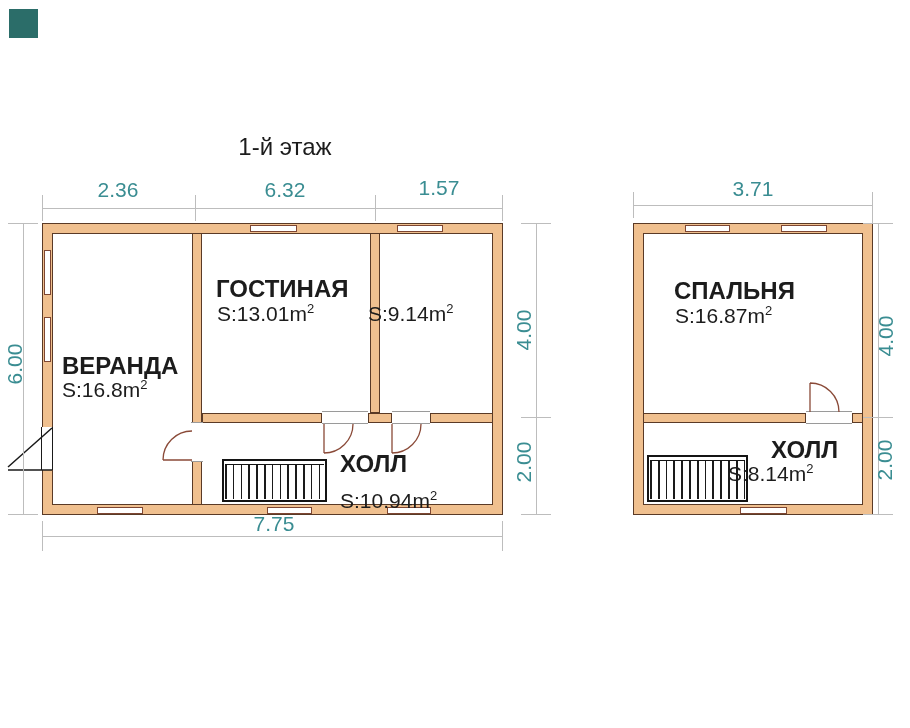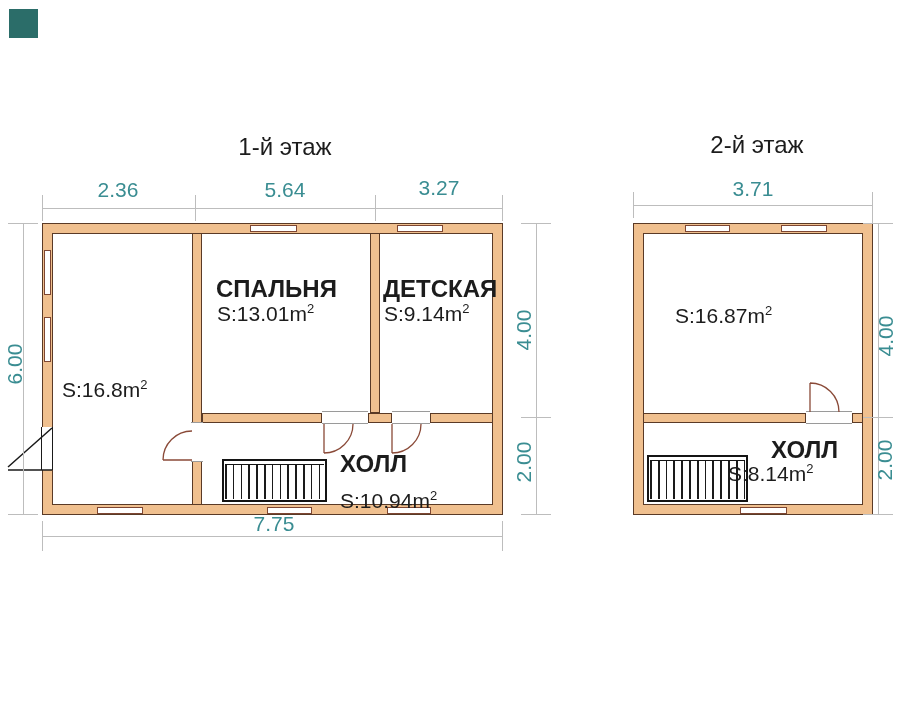--- a/index.html
+++ b/index.html
@@ -50,21 +50,20 @@
   svg.overlay{position:absolute;left:0;top:0;pointer-events:none;}
 </style>
 </head>
 <body>
 
 <div class="canvas">
 
   <div class="abs swatch"></div>
 
   <div class="abs floor-title" style="left:185px;top:133px">1-й этаж</div>
-  <div class="abs floor-title" style="left:657px;top:131px">2-й этаж</div>
 
   <div class="abs wall" style="left:42px;top:223px;width:461px;height:292px"></div>
   <div class="abs floor-inner" style="left:52px;top:233px;width:441px;height:272px"></div>
 
   <div class="abs wall" style="left:192px;top:233px;width:10px;height:190px"></div>
   <div class="abs wall" style="left:192px;top:461px;width:10px;height:44px"></div>
   <div class="abs wall" style="left:370px;top:233px;width:10px;height:180px"></div>
   <div class="abs wall" style="left:202px;top:413px;width:120px;height:10px"></div>
   <div class="abs wall" style="left:368px;top:413px;width:24px;height:10px"></div>
   <div class="abs wall" style="left:430px;top:413px;width:63px;height:10px"></div>
@@ -113,22 +112,22 @@
       <path d="M52,428 L8,467 M8,470 L52,470"></path>
     </g>
   </svg>
 
   <div class="abs dim-line-h" style="left:42px;top:208px;width:461px"></div>
   <div class="abs tick-v" style="left:42px;top:195px"></div>
   <div class="abs tick-v" style="left:195px;top:195px"></div>
   <div class="abs tick-v" style="left:375px;top:195px"></div>
   <div class="abs tick-v" style="left:502px;top:195px"></div>
   <div class="abs dim-label" style="left:78px;top:179px">2.36</div>
-  <div class="abs dim-label" style="left:245px;top:179px">5.64</div>
-  <div class="abs dim-label" style="left:399px;top:177px">3.27</div>
+  <div class="abs dim-label" style="left:245px;top:179px">6.32</div>
+  <div class="abs dim-label" style="left:399px;top:177px">1.57</div>
 
   <div class="abs dim-line-h" style="left:42px;top:536px;width:461px"></div>
   <div class="abs tick-v" style="left:42px;top:521px;height:30px"></div>
   <div class="abs tick-v" style="left:502px;top:521px;height:30px"></div>
   <div class="abs dim-label" style="left:234px;top:513px">7.75</div>
 
   <div class="abs dim-line-v" style="left:23px;top:223px;height:292px"></div>
   <div class="abs tick-h" style="left:8px;top:223px"></div>
   <div class="abs tick-h" style="left:8px;top:514px"></div>
   <div class="abs dim-label rot" style="left:-25px;top:353px">6.00</div>
@@ -146,29 +145,30 @@
   <div class="abs dim-line-v" style="left:872px;top:205px;height:18px"></div>
   <div class="abs dim-label" style="left:713px;top:178px">3.71</div>
 
   <div class="abs dim-line-v" style="left:878px;top:223px;height:292px"></div>
   <div class="abs tick-h" style="left:863px;top:223px"></div>
   <div class="abs tick-h" style="left:863px;top:417px"></div>
   <div class="abs tick-h" style="left:863px;top:514px"></div>
   <div class="abs dim-label rot" style="left:846px;top:325px">4.00</div>
   <div class="abs dim-label rot" style="left:845px;top:449px">2.00</div>
 
+  <div class="abs room-name" style="left:62px;top:352px">ВЕРАНДА</div>
   <div class="abs room-area" style="left:62px;top:377px"><span>S:16.8m</span><sup>2</sup></div>
 
-  <div class="abs room-name" style="left:216px;top:275px">СПАЛЬНЯ</div>
+  <div class="abs room-name" style="left:216px;top:275px">ГОСТИНАЯ</div>
   <div class="abs room-area" style="left:217px;top:301px"><span>S:13.01m</span><sup>2</sup></div>
 
-  <div class="abs room-name" style="left:383px;top:275px">ДЕТСКАЯ</div>
-  <div class="abs room-area" style="left:384px;top:301px"><span>S:9.14m</span><sup>2</sup></div>
+  <div class="abs room-area" style="left:368px;top:301px"><span>S:9.14m</span><sup>2</sup></div>
 
   <div class="abs room-name" style="left:340px;top:450px">ХОЛЛ</div>
   <div class="abs room-area" style="left:340px;top:488px"><span>S:10.94m</span><sup>2</sup></div>
 
+  <div class="abs room-name" style="left:674px;top:277px">СПАЛЬНЯ</div>
   <div class="abs room-area" style="left:675px;top:303px"><span>S:16.87m</span><sup>2</sup></div>
 
   <div class="abs room-name" style="left:771px;top:436px">ХОЛЛ</div>
   <div class="abs room-area" style="left:728px;top:461px"><span>S:8.14m</span><sup>2</sup></div>
 
 </div>
 
 </body></html>

